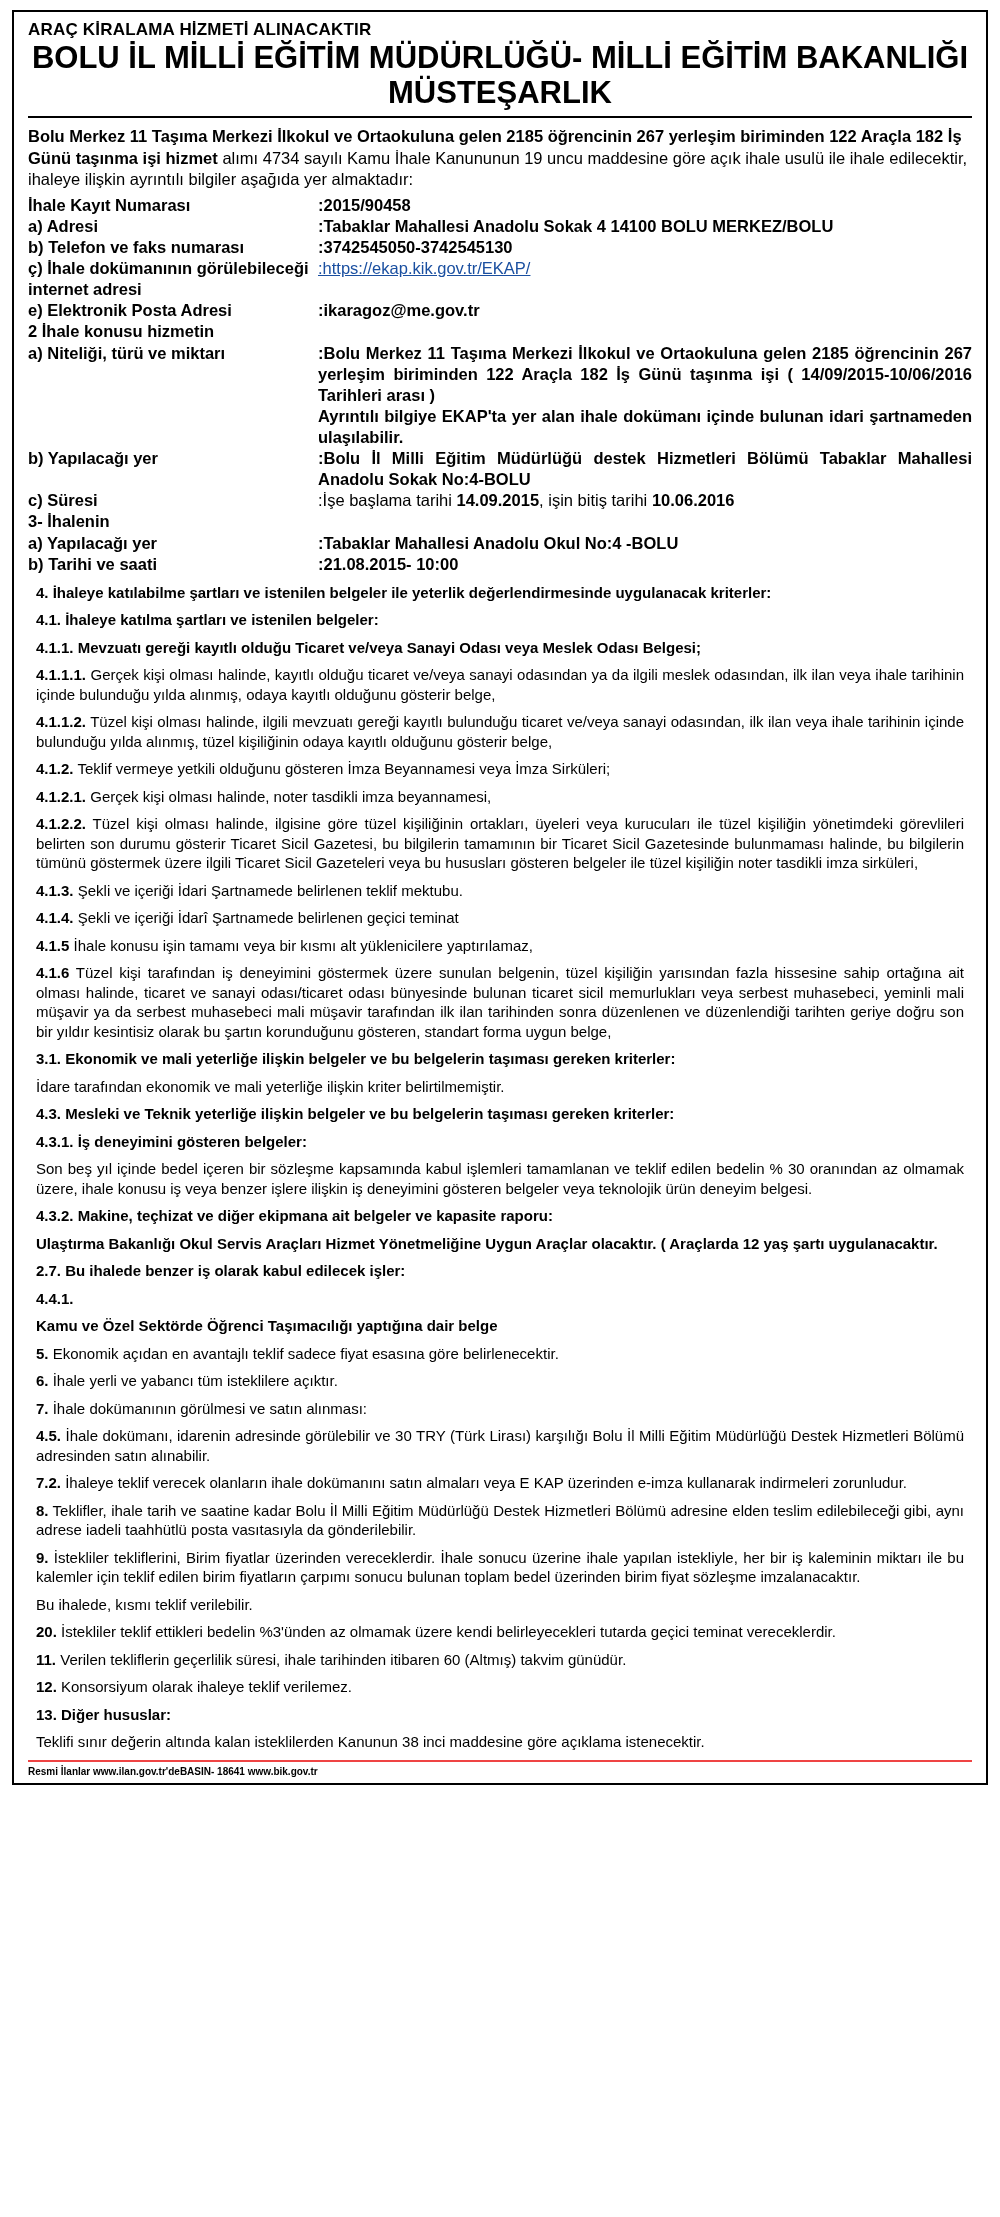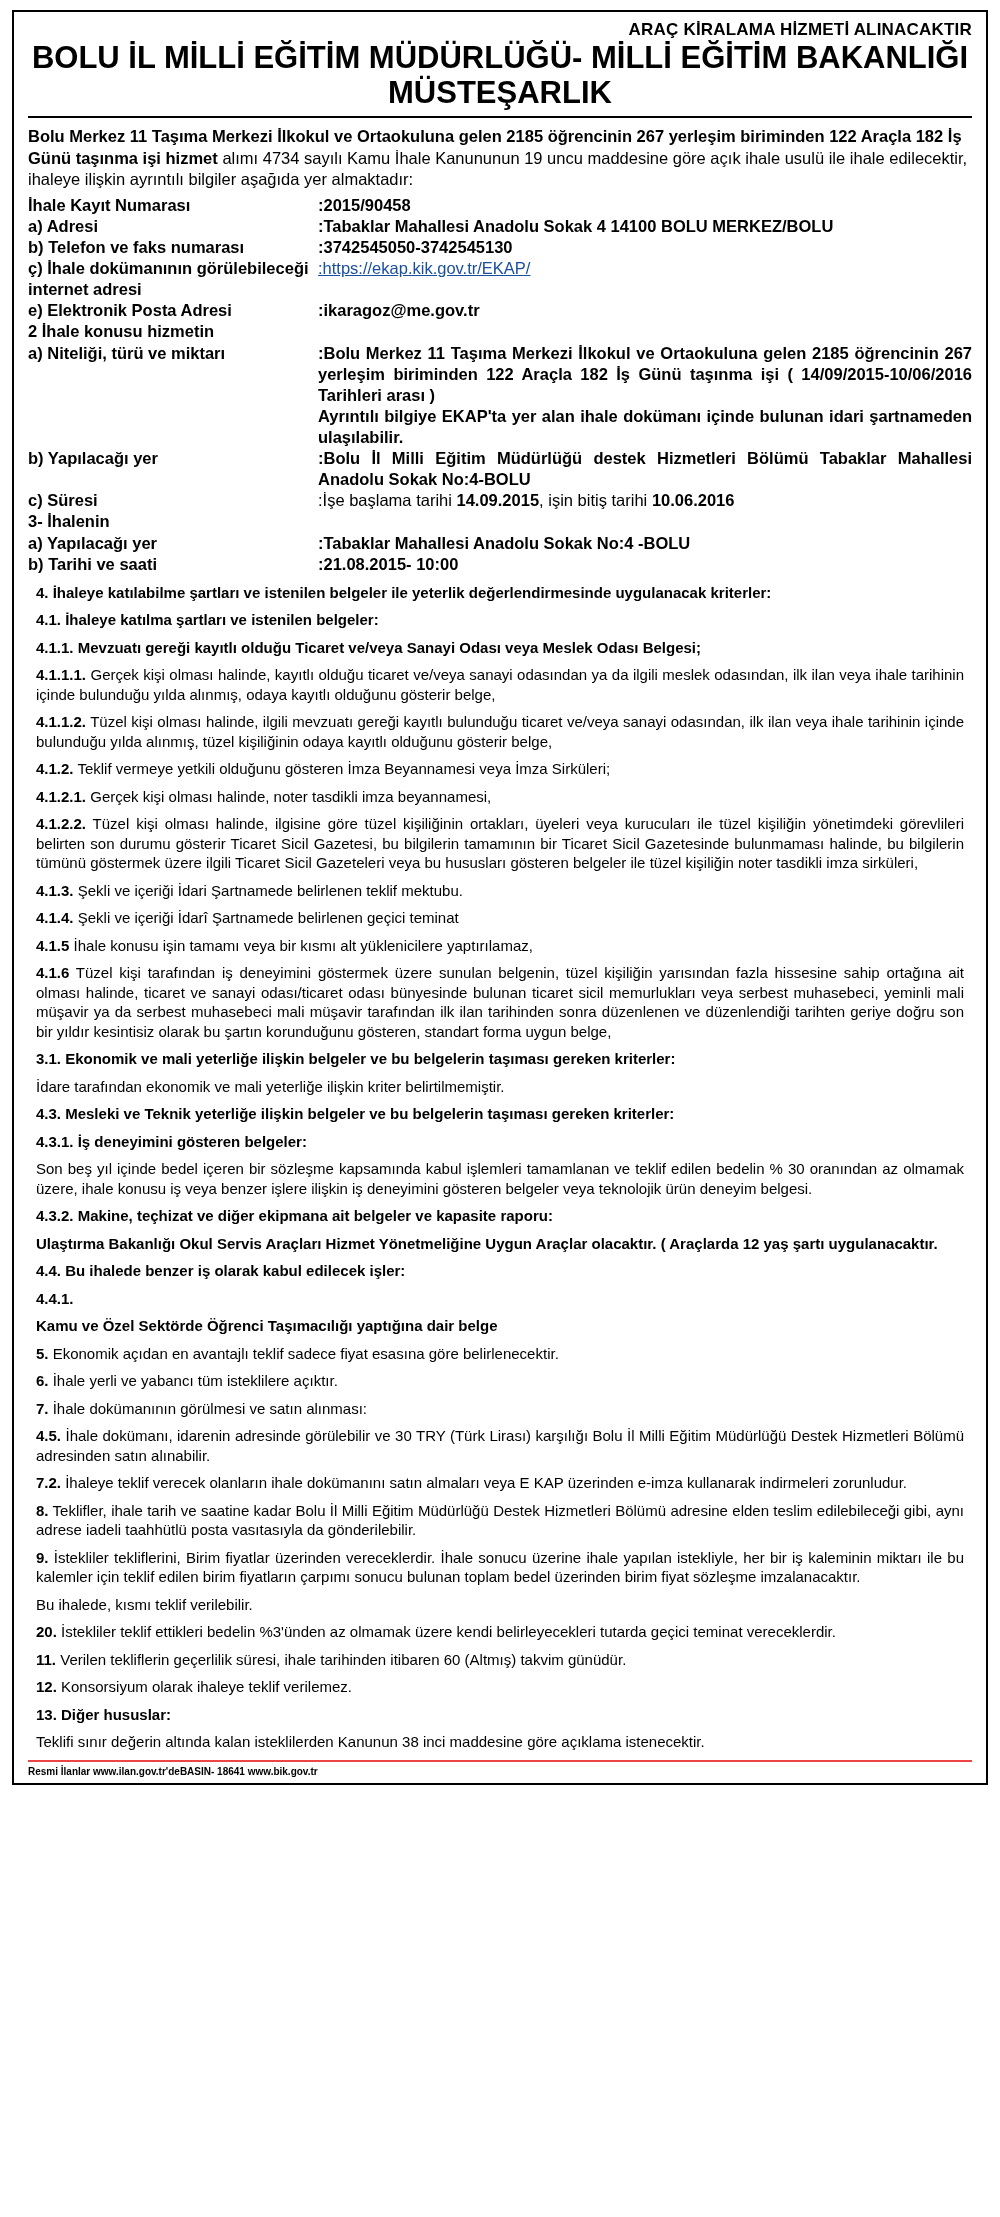--- a/index.html
+++ b/index.html
@@ -18,21 +18,21 @@
     box-sizing: border-box;
     padding: 10px 12px 0 12px;
     position: relative;
   }
   .border-box {
     border: 2px solid #000;
     box-sizing: border-box;
     padding: 8px 14px 6px 14px;
   }
   .kicker {
-    text-align: right;
+    text-align: left;
     font-size: 17px;
     font-weight: bold;
     letter-spacing: 0.2px;
     margin-bottom: 1px;
   }
   .title {
     text-align: center;
     font-size: 31px;
     font-weight: bold;
     line-height: 1.12;
@@ -147,21 +147,21 @@
       </tr>
       <tr>
         <td class="label b">c) Süresi</td>
         <td class="val"><span>:İşe başlama tarihi </span><span class="b">14.09.2015</span><span>, işin bitiş tarihi </span><span class="b">10.06.2016</span></td>
       </tr>
       <tr>
         <td class="label b" colspan="2">3- İhalenin</td>
       </tr>
       <tr>
         <td class="label b">a) Yapılacağı yer</td>
-        <td class="val b">:Tabaklar Mahallesi Anadolu Sokak No:4 -BOLU</td>
+        <td class="val b">:Tabaklar Mahallesi Anadolu Okul No:4 -BOLU</td>
       </tr>
       <tr>
         <td class="label b">b) Tarihi ve saati</td>
         <td class="val b">:21.08.2015- 10:00</td>
       </tr>
     </tbody>
       </table>
 
     <div class="body-block" id="clauses">
         <div class="para"><span style="font-weight: bold;">4. İhaleye katılabilme şartları ve istenilen belgeler ile yeterlik değerlendirmesinde uygulanacak kriterler:</span></div>
@@ -176,21 +176,21 @@
         <div class="para"><span style="font-weight: bold;">4.1.4.</span><span style="font-weight: normal;"> Şekli ve içeriği İdarî Şartnamede belirlenen geçici teminat</span></div>
         <div class="para"><span style="font-weight: bold;">4.1.5</span><span style="font-weight: normal;"> İhale konusu işin tamamı veya bir kısmı alt yüklenicilere yaptırılamaz,</span></div>
         <div class="para"><span style="font-weight: bold;">4.1.6</span><span style="font-weight: normal;"> Tüzel kişi tarafından iş deneyimini göstermek üzere sunulan belgenin, tüzel kişiliğin yarısından fazla hissesine sahip ortağına ait olması halinde, ticaret ve sanayi odası/ticaret odası bünyesinde bulunan ticaret sicil memurlukları veya serbest muhasebeci, yeminli mali müşavir ya da serbest muhasebeci mali müşavir tarafından ilk ilan tarihinden sonra düzenlenen ve düzenlendiği tarihten geriye doğru son bir yıldır kesintisiz olarak bu şartın korunduğunu gösteren, standart forma uygun belge,</span></div>
         <div class="para"><span style="font-weight: bold;">3.1. Ekonomik ve mali yeterliğe ilişkin belgeler ve bu belgelerin taşıması gereken kriterler:</span></div>
         <div class="para"><span style="font-weight: normal;">İdare tarafından ekonomik ve mali yeterliğe ilişkin kriter belirtilmemiştir.</span></div>
         <div class="para"><span style="font-weight: bold;">4.3. Mesleki ve Teknik yeterliğe ilişkin belgeler ve bu belgelerin taşıması gereken kriterler:</span></div>
         <div class="para"><span style="font-weight: bold;">4.3.1. İş deneyimini gösteren belgeler:</span></div>
         <div class="para"><span style="font-weight: normal;">Son beş yıl içinde bedel içeren bir sözleşme kapsamında kabul işlemleri tamamlanan ve teklif edilen bedelin % 30 oranından az olmamak üzere, ihale konusu iş veya benzer işlere ilişkin iş deneyimini gösteren belgeler veya teknolojik ürün deneyim belgesi.</span></div>
         <div class="para"><span style="font-weight: bold;">4.3.2. Makine, teçhizat ve diğer ekipmana ait belgeler ve kapasite raporu:</span></div>
         <div class="para"><span style="font-weight: bold;">Ulaştırma Bakanlığı Okul Servis Araçları Hizmet Yönetmeliğine Uygun Araçlar olacaktır. ( Araçlarda 12 yaş şartı uygulanacaktır.</span></div>
-        <div class="para"><span style="font-weight: bold;">4.4. Bu ihalede benzer iş olarak kabul edilecek işler:</span></div>
+        <div class="para"><span style="font-weight: bold;">2.7. Bu ihalede benzer iş olarak kabul edilecek işler:</span></div>
         <div class="para"><span style="font-weight: bold;">4.4.1.</span></div>
         <div class="para"><span style="font-weight: bold;">Kamu ve Özel Sektörde Öğrenci Taşımacılığı yaptığına dair belge</span></div>
         <div class="para"><span style="font-weight: bold;">5.</span><span style="font-weight: normal;"> Ekonomik açıdan en avantajlı teklif sadece fiyat esasına göre belirlenecektir.</span></div>
         <div class="para"><span style="font-weight: bold;">6.</span><span style="font-weight: normal;"> İhale yerli ve yabancı tüm isteklilere açıktır.</span></div>
         <div class="para"><span style="font-weight: bold;">7.</span><span style="font-weight: normal;"> İhale dokümanının görülmesi ve satın alınması:</span></div>
         <div class="para"><span style="font-weight: bold;">4.5.</span><span style="font-weight: normal;"> İhale dokümanı, idarenin adresinde görülebilir ve 30 TRY (Türk Lirası) karşılığı Bolu İl Milli Eğitim Müdürlüğü Destek Hizmetleri Bölümü adresinden satın alınabilir.</span></div>
         <div class="para"><span style="font-weight: bold;">7.2.</span><span style="font-weight: normal;"> İhaleye teklif verecek olanların ihale dokümanını satın almaları veya E KAP üzerinden e-imza kullanarak indirmeleri zorunludur.</span></div>
         <div class="para"><span style="font-weight: bold;">8.</span><span style="font-weight: normal;"> Teklifler, ihale tarih ve saatine kadar Bolu İl Milli Eğitim Müdürlüğü Destek Hizmetleri Bölümü adresine elden teslim edilebileceği gibi, aynı adrese iadeli taahhütlü posta vasıtasıyla da gönderilebilir.</span></div>
         <div class="para"><span style="font-weight: bold;">9.</span><span style="font-weight: normal;"> İstekliler tekliflerini, Birim fiyatlar üzerinden vereceklerdir. İhale sonucu üzerine ihale yapılan istekliyle, her bir iş kaleminin miktarı ile bu kalemler için teklif edilen birim fiyatların çarpımı sonucu bulunan toplam bedel üzerinden birim fiyat sözleşme imzalanacaktır.</span></div>
         <div class="para"><span style="font-weight: normal;">Bu ihalede, kısmı teklif verilebilir.</span></div>

